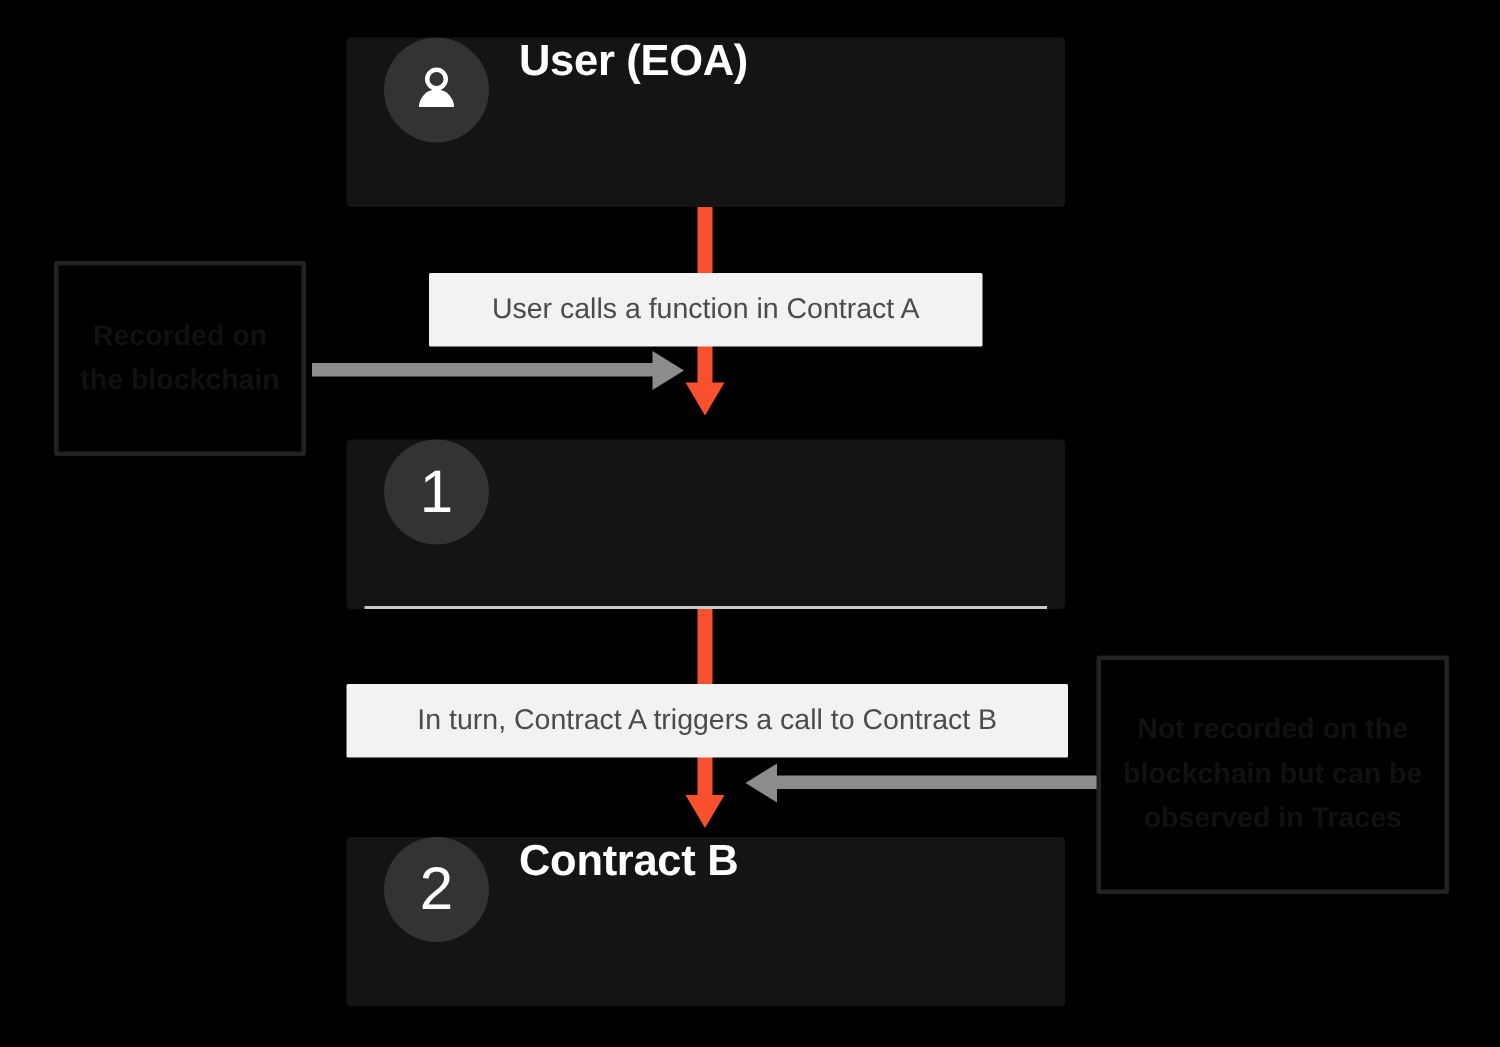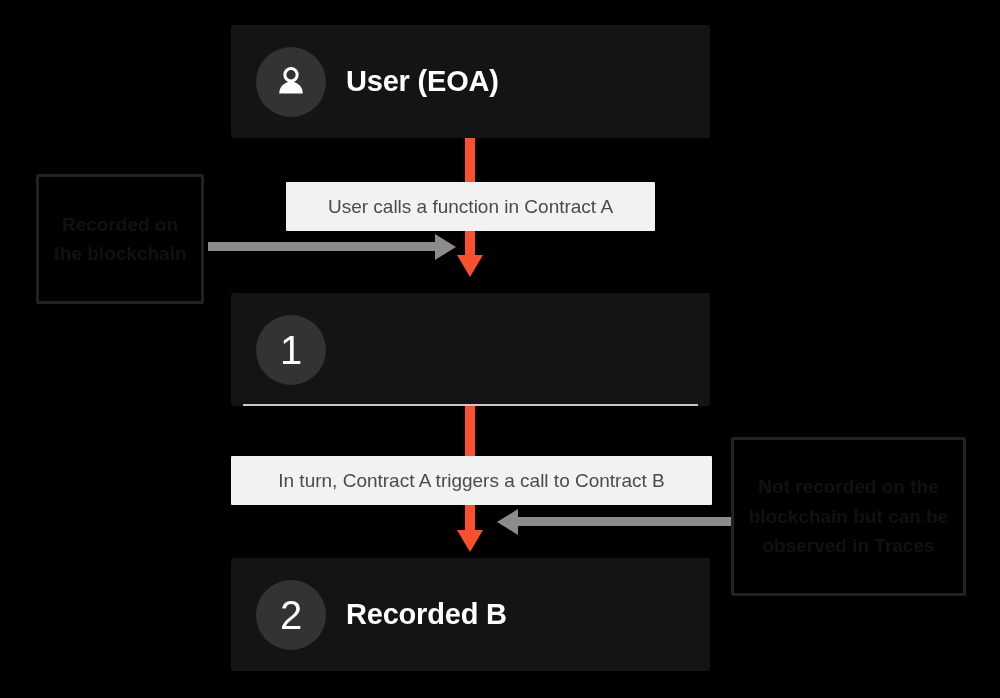--- a/index.html
+++ b/index.html
@@ -23,21 +23,21 @@
 
   
   .node {
     position: absolute;
     left: 231px;
     width: 479px;
     height: 113px;
     background: #141414;
     border-radius: 3px;
     display: flex;
-    align-items: center;
+    align-items: flex-start;
     box-sizing: border-box;
     padding-left: 25px;
     z-index: 4;
   }
   .node-user     { top: 25px; }
   .node-contract-a { top: 293px; }
   .node-contract-b { top: 558px; }
 
   .node-underline {
     position: absolute;
@@ -206,21 +206,21 @@
     <div class="badge">
       <span class="badge-num">1</span>
     </div>
     <div class="node-underline"></div>
   </div>
 
   <div class="node node-contract-b">
     <div class="badge">
       <span class="badge-num">2</span>
     </div>
-    <div class="node-label">Recorded B</div>
+    <div class="node-label">Contract B</div>
   </div>
 
   <div class="chip chip-2">In turn, Contract A triggers a call to Contract B</div>
   <div class="chip chip-1">User calls a function in Contract A</div>
 
   <div class="callout callout-left">
     <span>Recorded on the blockchain</span>
   </div>
 
   <div class="callout callout-right">

